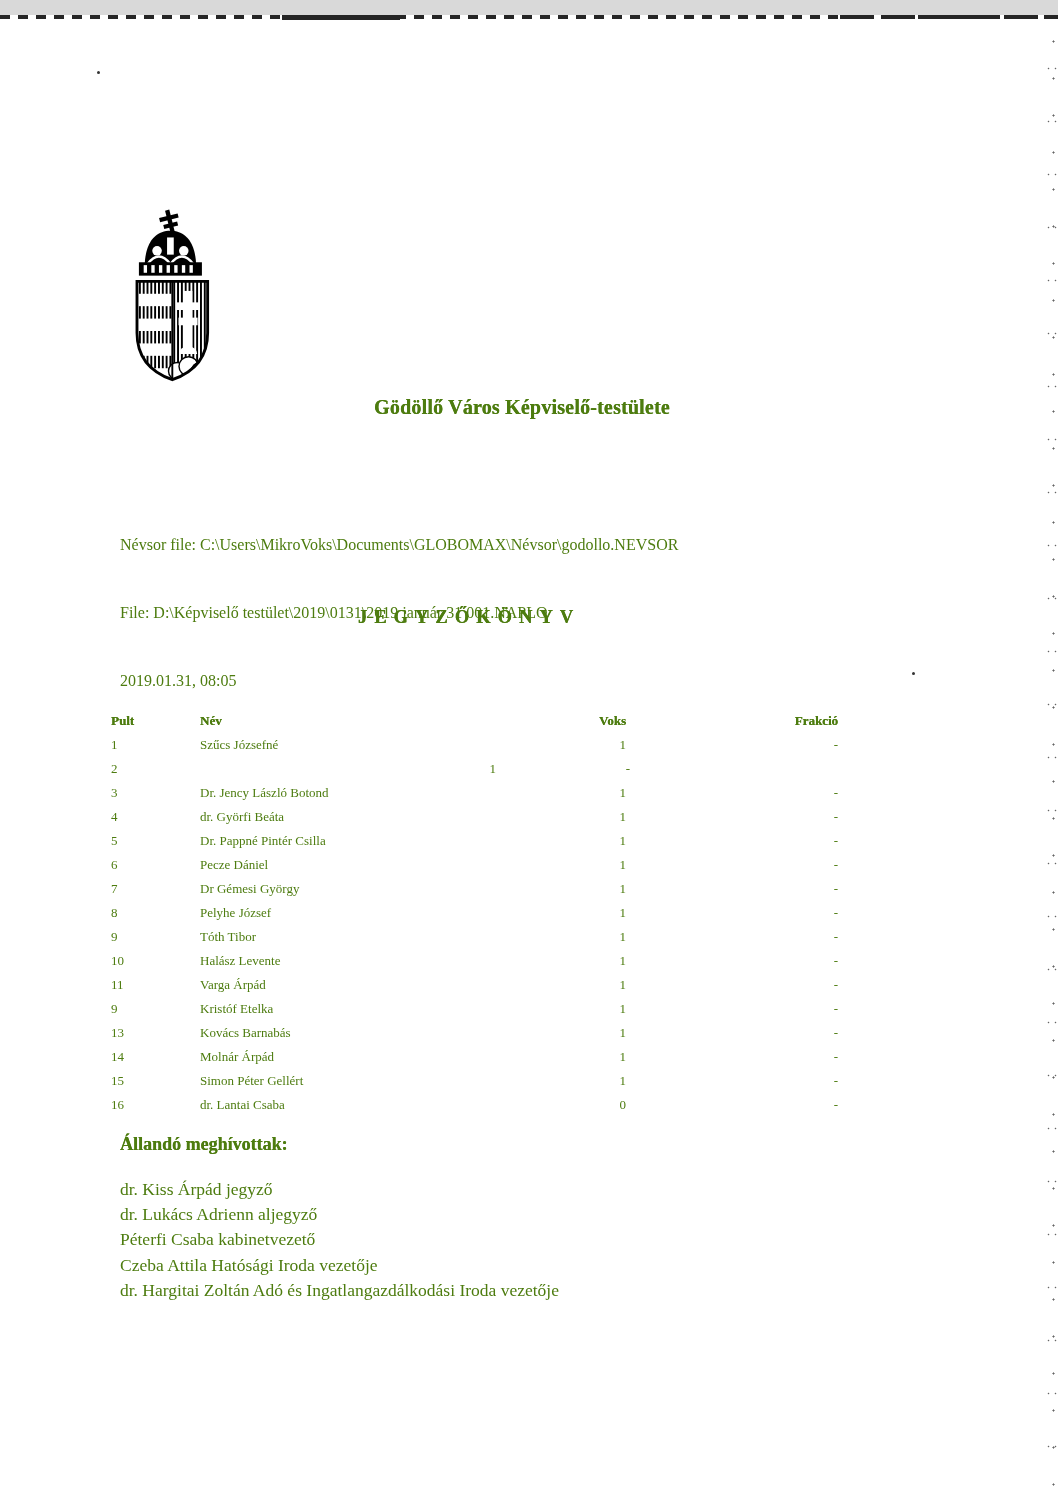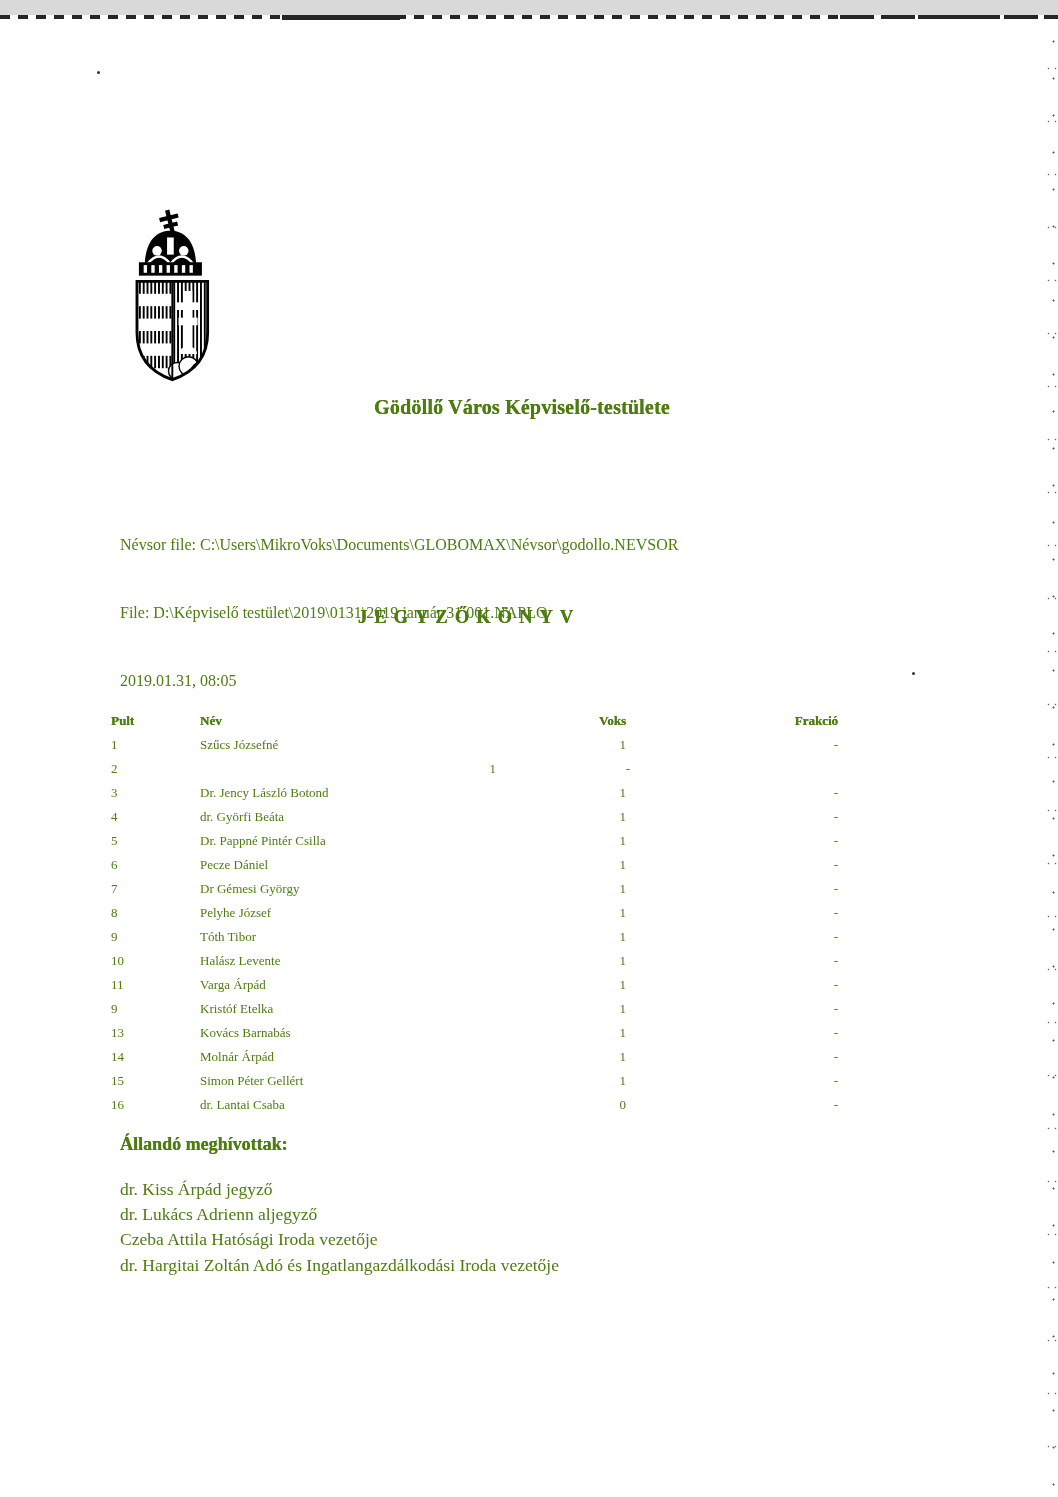--- a/index.html
+++ b/index.html
@@ -256,17 +256,18 @@
           <span class="c-voks">0</span>
           <span class="c-frakcio">-</span>
         </div>
       </div>
   </div>
 
   <div class="invitees-heading">Állandó meghívottak:</div>
   <div class="invitees" id="invitees-list">
       <div>dr. Kiss Árpád jegyző</div>
       <div>dr. Lukács Adrienn aljegyző</div>
+      <div>Péterfi Csaba kabinetvezető</div>
       <div>Czeba Attila Hatósági Iroda vezetője</div>
       <div>dr. Hargitai Zoltán Adó és Ingatlangazdálkodási Iroda vezetője</div>
     </div>
 
 </div>
 
 </body></html>

